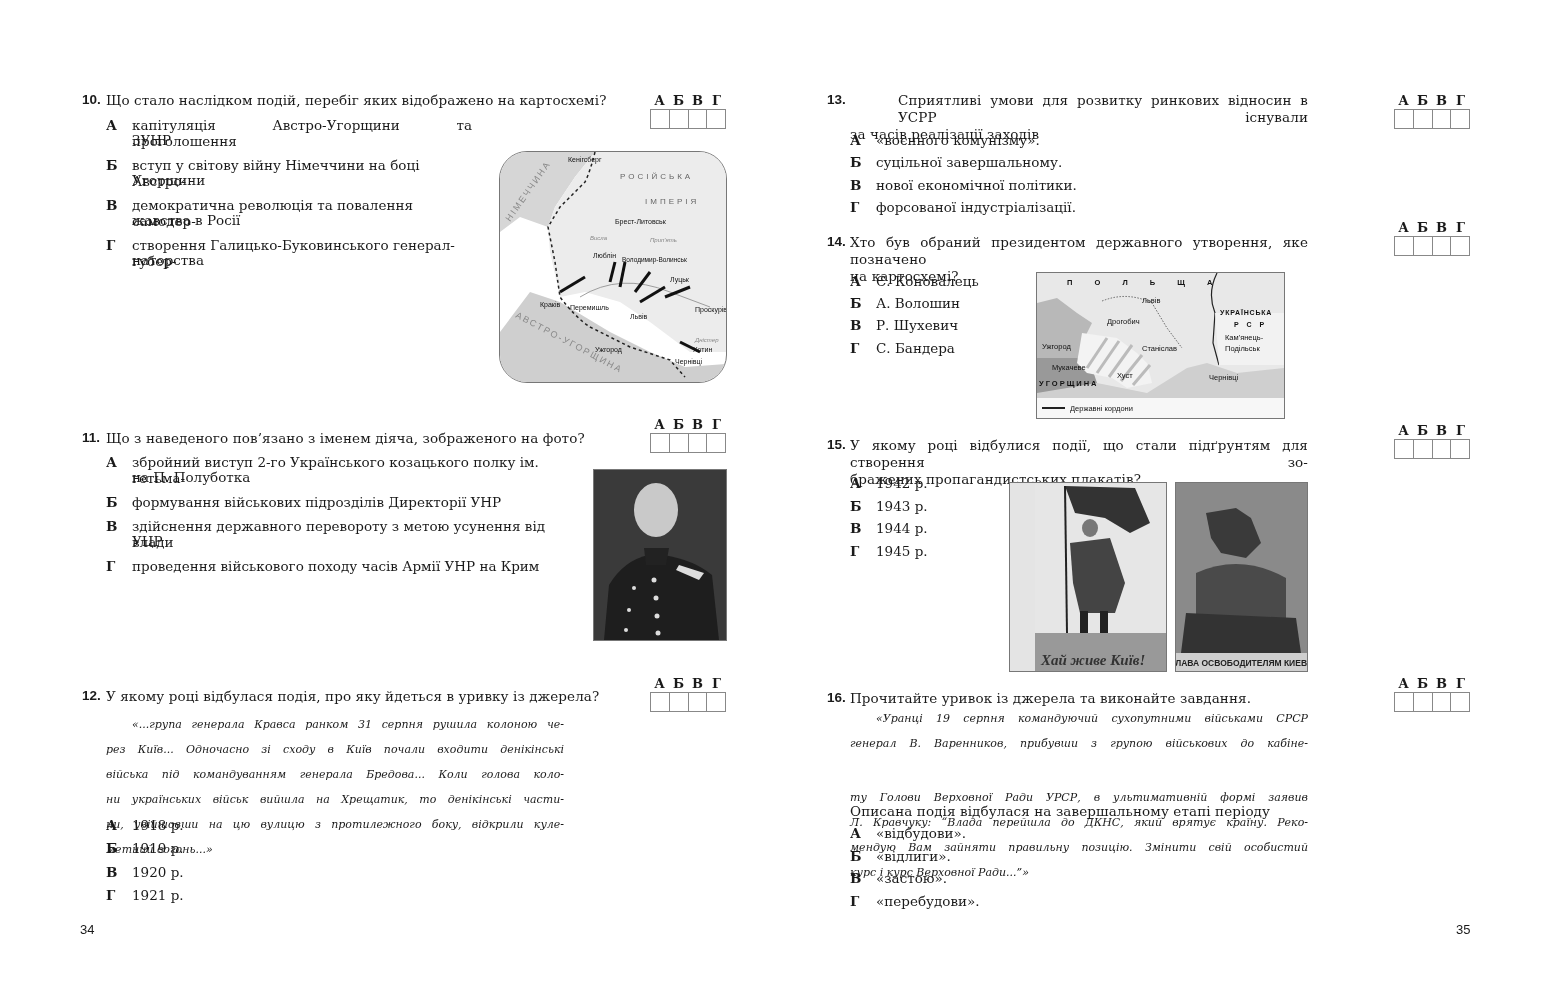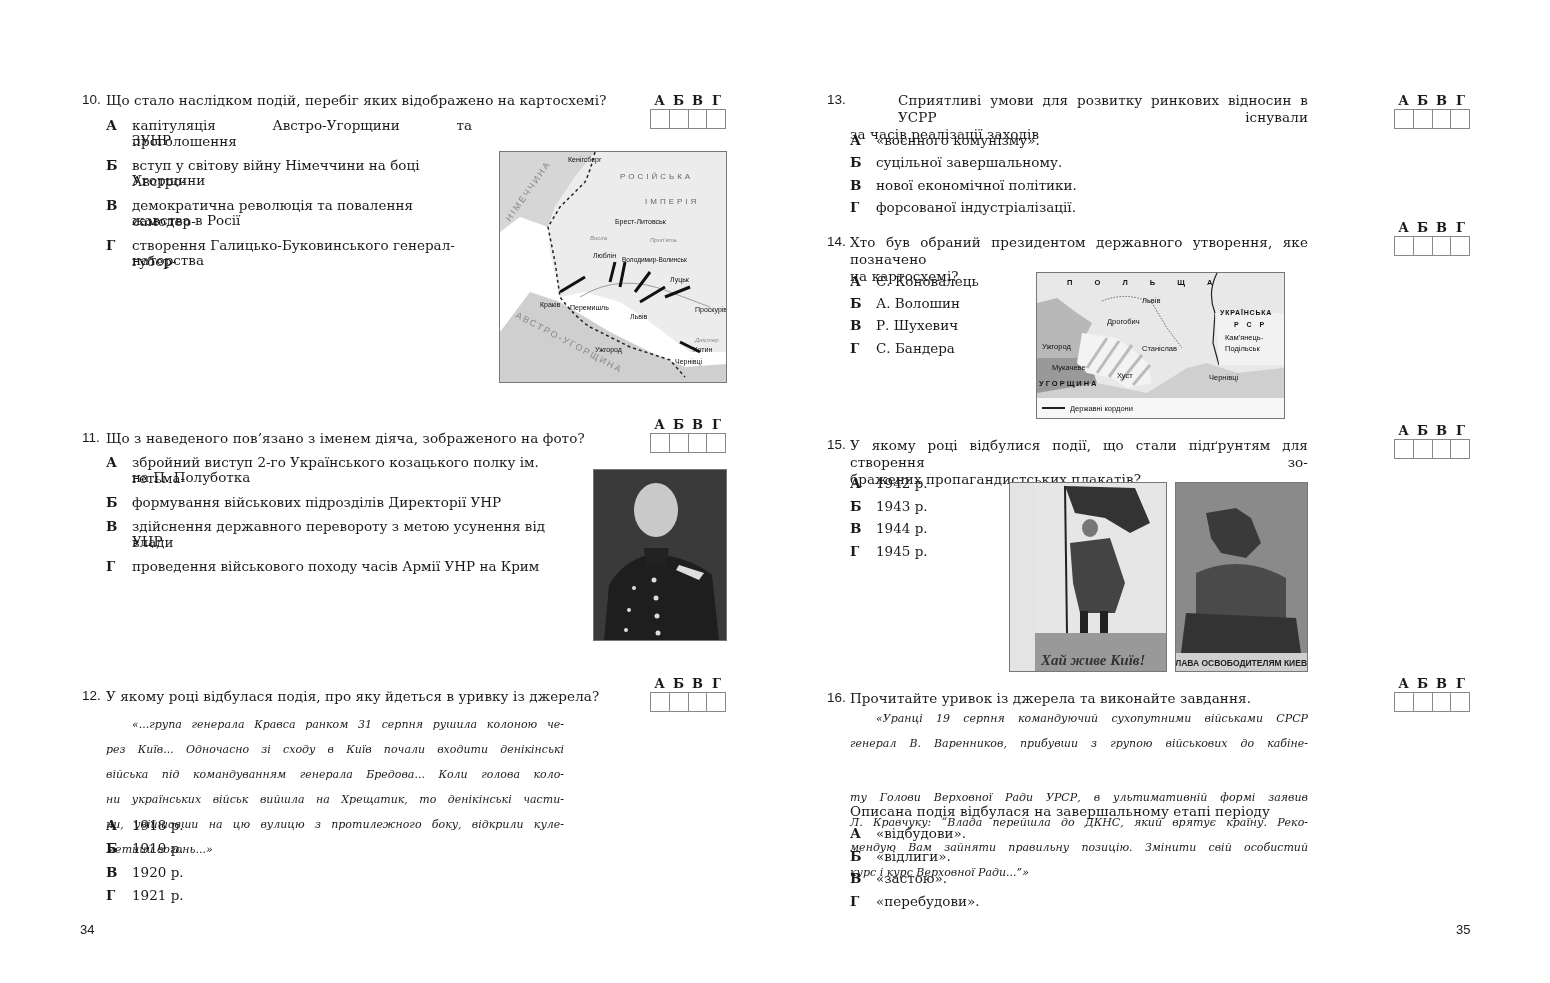--- a/index.html
+++ b/index.html
@@ -1,19 +1,19 @@
 <!DOCTYPE html>
 <html><head>
 <meta charset="utf-8">
 <style>
   html, body { margin:0; padding:0; background:#ffffff; }
   body { width:1550px; height:983px; position:relative; overflow:hidden;
          font-family:"DejaVu Serif", "Liberation Serif", serif; color:#1a1a1a; }
   .abs { position:absolute; }
-  .qnum { font-family:"Liberation Sans", sans-serif; font-weight:normal; font-size:13.5px; }
+  .qnum { font-family:"Liberation Sans", sans-serif; font-weight:bold; font-size:13.5px; }
   .qtext { font-size:13.5px; line-height:17px; letter-spacing:0.1px; }
   .opt { position:absolute; font-size:13.5px; line-height:16px; }
   .opt .l { position:absolute; left:0; top:0; font-weight:bold; }
   .opt .t { position:absolute; left:26px; top:0; }
   .quote { font-style:italic; font-size:11px; line-height:25px; text-align:justify; }
   .ansbox { position:absolute; width:76px; }
   .ansbox .hdr { display:flex; font-weight:bold; font-size:13px; height:16px; }
   .ansbox .hdr span { width:19px; text-align:center; }
   .ansbox .cells { display:flex; border:1px solid #888; height:18px; }
   .ansbox .cells div { width:18px; border-right:1px solid #888; }
@@ -57,21 +57,21 @@
         <span>Г</span>
       </div>
     <div class="cells">
         <div></div>
         <div></div>
         <div></div>
         <div></div>
       </div>
   </div>
 
-  <div class="figure" style="left:499px;top:151px;width:226px;height:230px;background:#fff;">
+  <div class="figure" style="left:499px;top:151px;width:226px;height:230px;background:#fff;border-radius:28px;">
     <svg width="226" height="230" viewBox="0 0 226 230">
       <path d="M0,0 L95,0 L75,25 L55,55 L48,75 L20,65 L0,80 Z" fill="#d6d6d6"></path>
       <path d="M0,180 L30,140 L60,150 L110,180 L150,200 L185,215 L226,212 L226,230 L0,230 Z" fill="#cfcfcf"></path>
       <path d="M95,0 L226,0 L226,200 L190,200 L170,185 L150,170 L120,150 L85,140 L60,145 L50,100 L48,75 L55,55 L75,25 Z" fill="#ececec"></path>
       <path d="M95,0 Q90,20 85,30 L60,55 L48,75 L55,110 L60,145 Q75,165 90,175 L130,195 L170,208 L185,225" fill="none" stroke="#222" stroke-width="1.5" stroke-dasharray="3,3"></path>
       <path d="M80,145 Q120,120 170,140 L210,155" fill="none" stroke="#888" stroke-width="0.8"></path>
       <path d="M85,125 L60,140" stroke="#111" stroke-width="3"></path>
       <path d="M115,110 L110,130" stroke="#111" stroke-width="3"></path>
       <path d="M125,110 L120,135" stroke="#111" stroke-width="3"></path>
       <path d="M150,120 L135,140" stroke="#111" stroke-width="3"></path>

